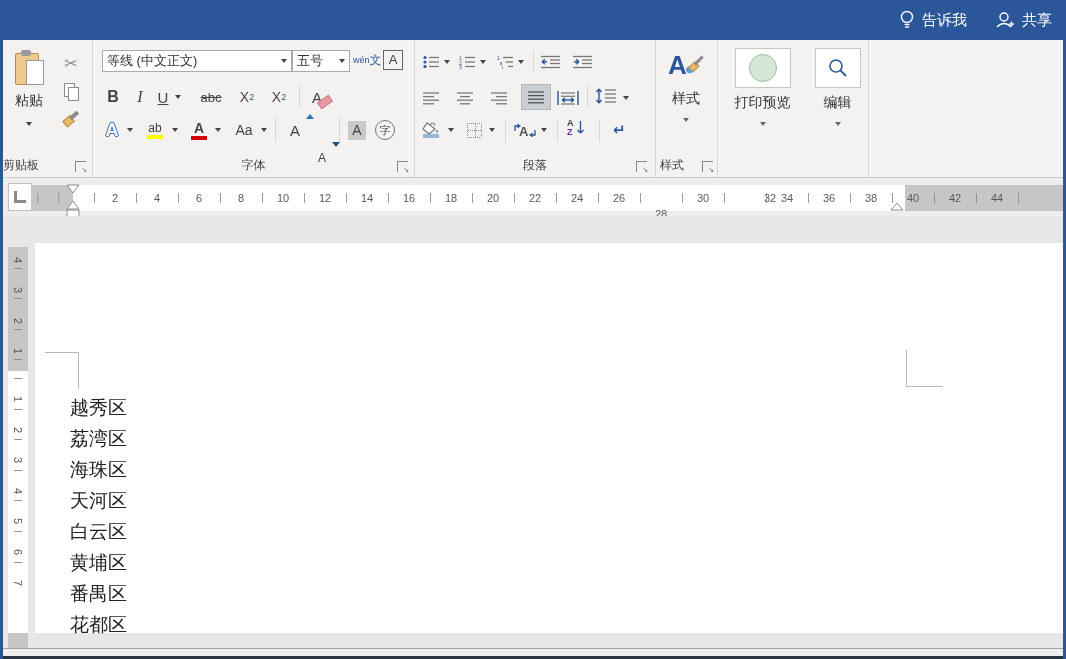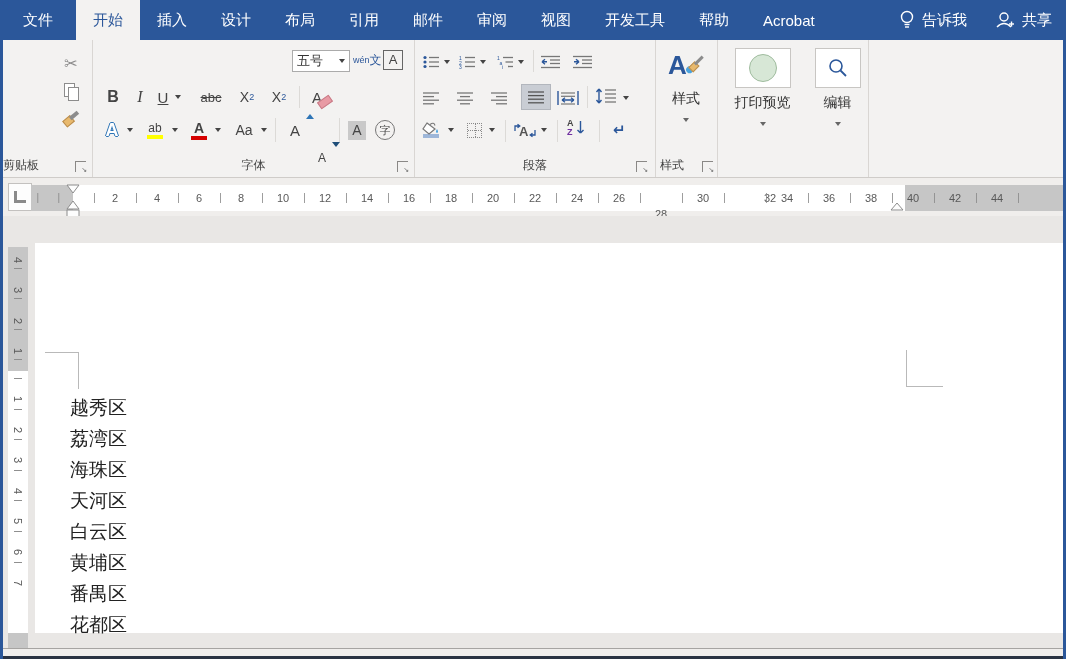--- a/index.html
+++ b/index.html
@@ -133,34 +133,20 @@
   .edge-l{position:absolute;left:0;top:40px;width:3px;height:619px;background:#2b579a;}
   .edge-r{position:absolute;left:1063px;top:40px;width:3px;height:619px;background:#2b579a;}
   svg{display:block;}
 </style>
 </head>
 <body>
 
 <div class="app">
 
   <div class="tabbar">
-    <div style="display:flex">
-        <div class="tab file">文件</div>
-        <div class="tab active">开始</div>
-        <div class="tab">插入</div>
-        <div class="tab">设计</div>
-        <div class="tab">布局</div>
-        <div class="tab">引用</div>
-        <div class="tab">邮件</div>
-        <div class="tab">审阅</div>
-        <div class="tab">视图</div>
-        <div class="tab">开发工具</div>
-        <div class="tab">帮助</div>
-        <div class="tab">Acrobat</div>
-      </div>
     <div class="tabbar-right">
       <div class="tellme">
         <span>
           <svg width="16" height="20" viewBox="0 0 16 20">
             <circle cx="8" cy="7" r="5.5" fill="none" stroke="#fff" stroke-width="1.4"></circle>
             <line x1="5.5" y1="14.5" x2="10.5" y2="14.5" stroke="#fff" stroke-width="1.4"></line>
             <line x1="6" y1="17" x2="10" y2="17" stroke="#fff" stroke-width="1.4"></line>
           </svg>
         </span>
         <span>告诉我</span>
@@ -175,20 +161,29 @@
           </svg>
         </span>
         <span>共享</span>
       </div>
     </div>
   </div>
 
   <div class="ribbon">
 
     <div class="rgroup" style="width:92px">
+      <div class="paste-btn">
+        <div class="clipboard-ico">
+          <span class="clip-board"></span>
+            <span class="clip-clip"></span>
+            <span class="clip-page"></span>
+        </div>
+        <div class="paste-label">粘贴</div>
+        <span class="arw" style="margin-top:8px"></span>
+      </div>
       <div class="clip-col">
         <div class="mini-btn">
             <span class="scissors">✂</span>
           </div>
         <div class="mini-btn">
             <span class="copy-ico">
               <i></i>
               <i></i>
             </span>
           </div>
@@ -197,20 +192,24 @@
               <span class="tip"></span>
               <span class="handle"></span>
             </span>
           </div>
       </div>
       <div class="rgroup-label" style="text-align:left;padding-left:3px">剪贴板</div>
       <span class="launcher" style="right:6px"></span>
     </div>
 
     <div class="rgroup" style="width:321px">
+      <div class="combo" style="left:9px;width:180px">
+        <span>等线 (中文正文)</span>
+          <span class="arw"></span>
+      </div>
       <div class="combo" style="left:199px;width:48px">
         <span>五号</span>
           <span class="arw"></span>
       </div>
       <div class="fbtn" style="left:260px;top:8px;height:24px">
         <span class="phonetic">
           <span class="p1">wén</span>
           <span class="p2">文</span>
         </span>
       </div>

